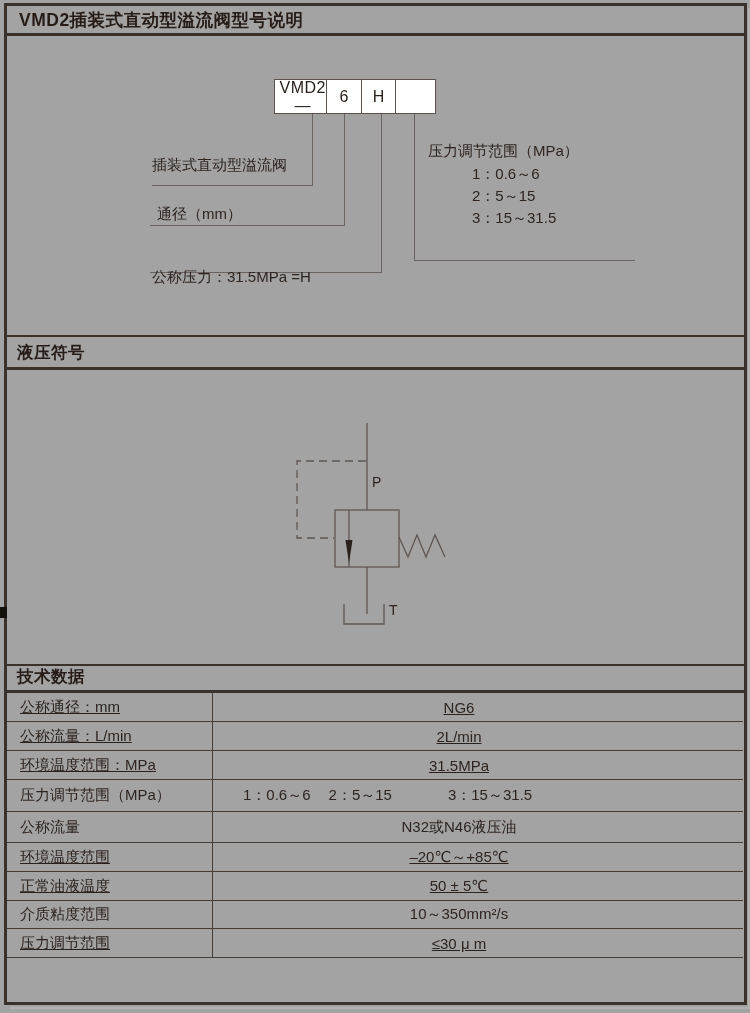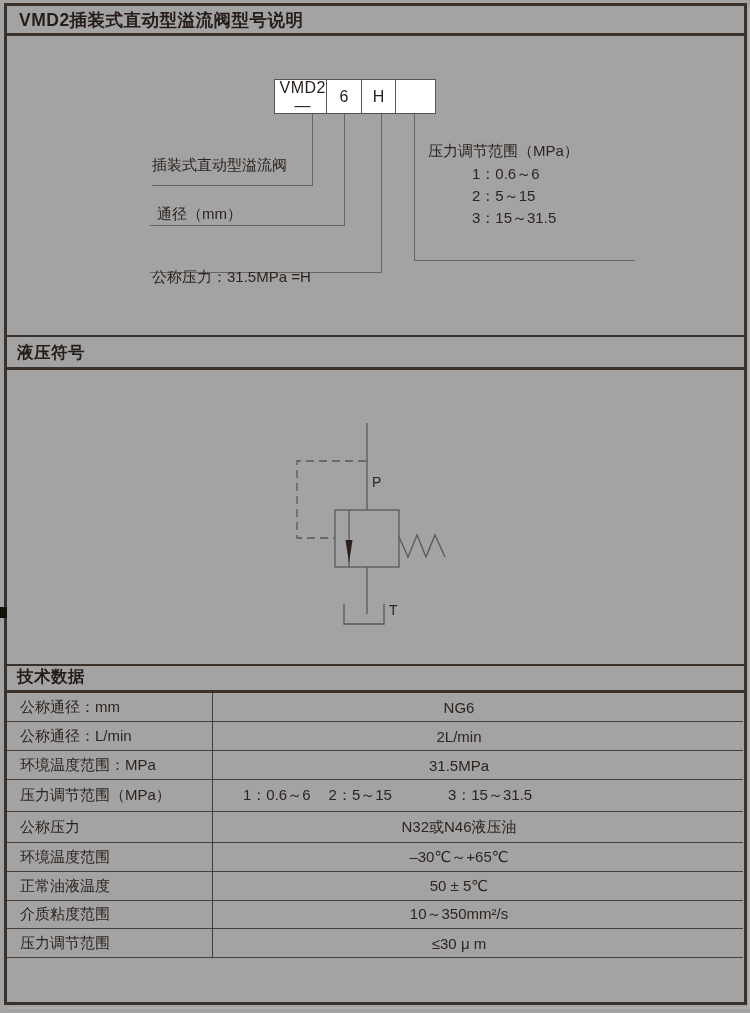--- a/index.html
+++ b/index.html
@@ -62,21 +62,21 @@
     font-size:15px;color:#2e2420;white-space:nowrap;
   }
   .trow .tvalue{
     flex:1;display:flex;align-items:center;justify-content:center;
     font-size:15px;color:#2e2420;padding-right:38px;white-space:nowrap;
   }
   .trow .tvalue-parts{
     flex:1;display:flex;align-items:center;justify-content:flex-start;
     font-size:15px;color:#2e2420;white-space:nowrap;
   }
-  .h29{height:29px;} .h32{height:32px;} .h31{height:31px;} .h28{height:28px;}
+  .h29{height:29px;text-decoration:underline;} .h32{height:32px;} .h31{height:31px;} .h28{height:28px;}
   .pp1{margin-left:30px;} .pp2{margin-left:18px;} .pp3{margin-left:56px;}
 </style>
 </head>
 <body>
 
 <div class="page">
 
   <div class="frame"></div>
   <div class="shadow-right"></div>
   <div class="shadow-bottom"></div>
@@ -139,42 +139,42 @@
   <div class="hline" style="top:664px;height:2px;"></div>
   <div class="sec-title title-tech">技术数据</div>
   <div class="hline" style="top:690px;height:3px;"></div>
 
   <div class="tech-table">
     <div class="trow h29">
       <div class="tlabel">公称通径：mm</div>
       <div class="tvalue">NG6</div>
     </div>
     <div class="trow h29">
-      <div class="tlabel">公称通径：L/min</div>
+      <div class="tlabel">公称流量：L/min</div>
       <div class="tvalue">2L/min</div>
     </div>
     <div class="trow h29">
       <div class="tlabel">环境温度范围：MPa</div>
       <div class="tvalue">31.5MPa</div>
     </div>
     <div class="trow h32">
       <div class="tlabel">压力调节范围（MPa）</div>
       <div class="tvalue-parts">
         <span class="pp1">1：0.6～6</span>
         <span class="pp2">2：5～15</span>
         <span class="pp3">3：15～31.5</span>
       </div>
     </div>
     <div class="trow h31">
-      <div class="tlabel">公称压力</div>
+      <div class="tlabel">公称流量</div>
       <div class="tvalue">N32或N46液压油</div>
     </div>
     <div class="trow h29">
       <div class="tlabel">环境温度范围</div>
-      <div class="tvalue">–30℃～+65℃</div>
+      <div class="tvalue">–20℃～+85℃</div>
     </div>
     <div class="trow h29">
       <div class="tlabel">正常油液温度</div>
       <div class="tvalue">50 ± 5℃</div>
     </div>
     <div class="trow h28">
       <div class="tlabel">介质粘度范围</div>
       <div class="tvalue">10～350mm²/s</div>
     </div>
     <div class="trow h29">

